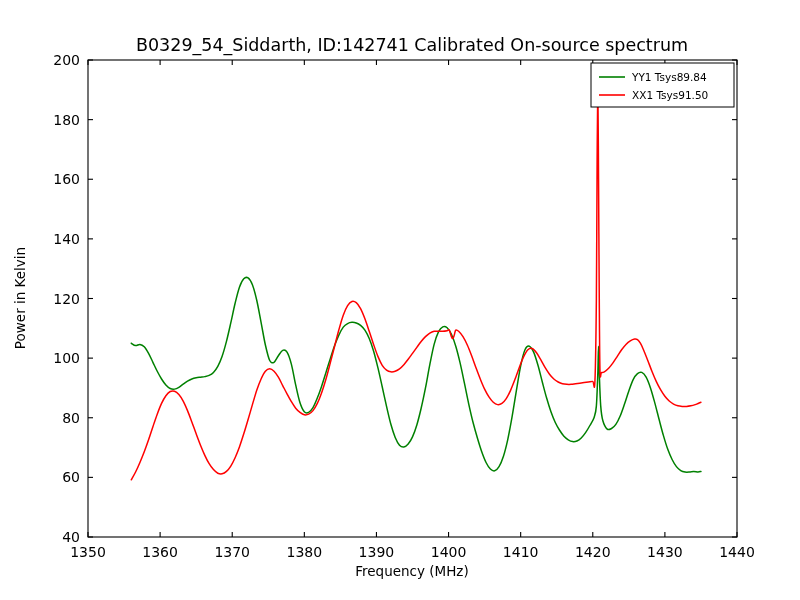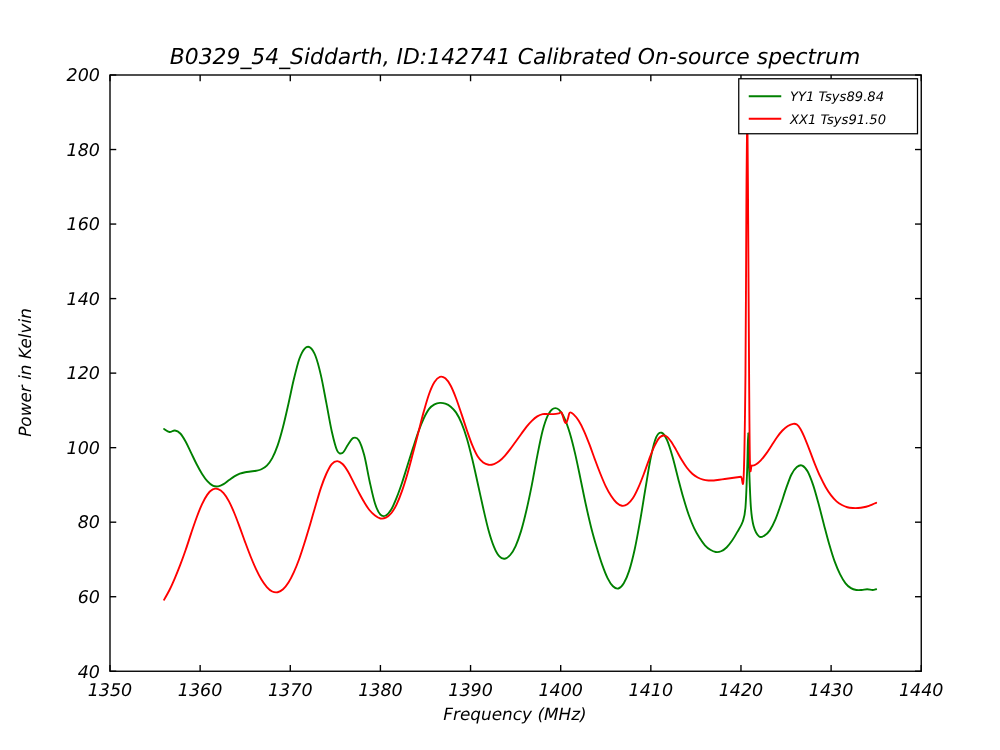--- a/index.html
+++ b/index.html
@@ -11,21 +11,20 @@
     width: 800px;
     height: 600px;
     font-family: "DejaVu Sans", sans-serif;
     overflow: hidden;
   }
   #figure {
     position: relative;
     width: 800px;
     height: 600px;
     background: #f97316;
-    font-style: italic;
   }
   svg.plot-svg {
     position: absolute;
     left: 0;
     top: 0;
     width: 800px;
     height: 600px;
     display: block;
   }
   .title-text {

